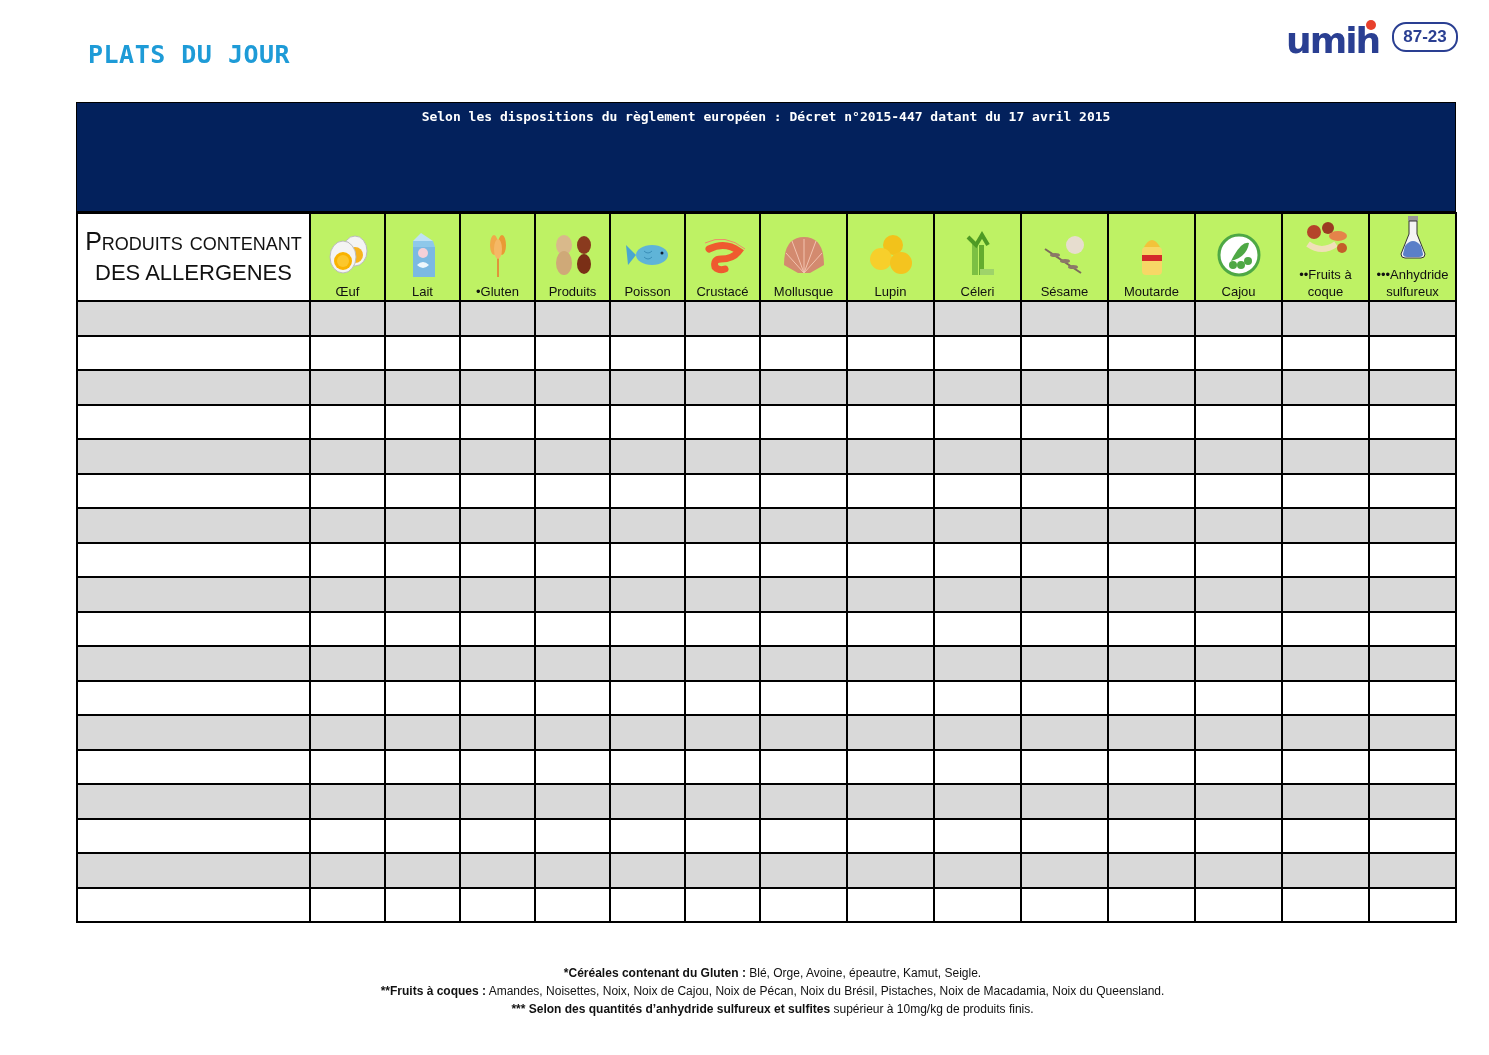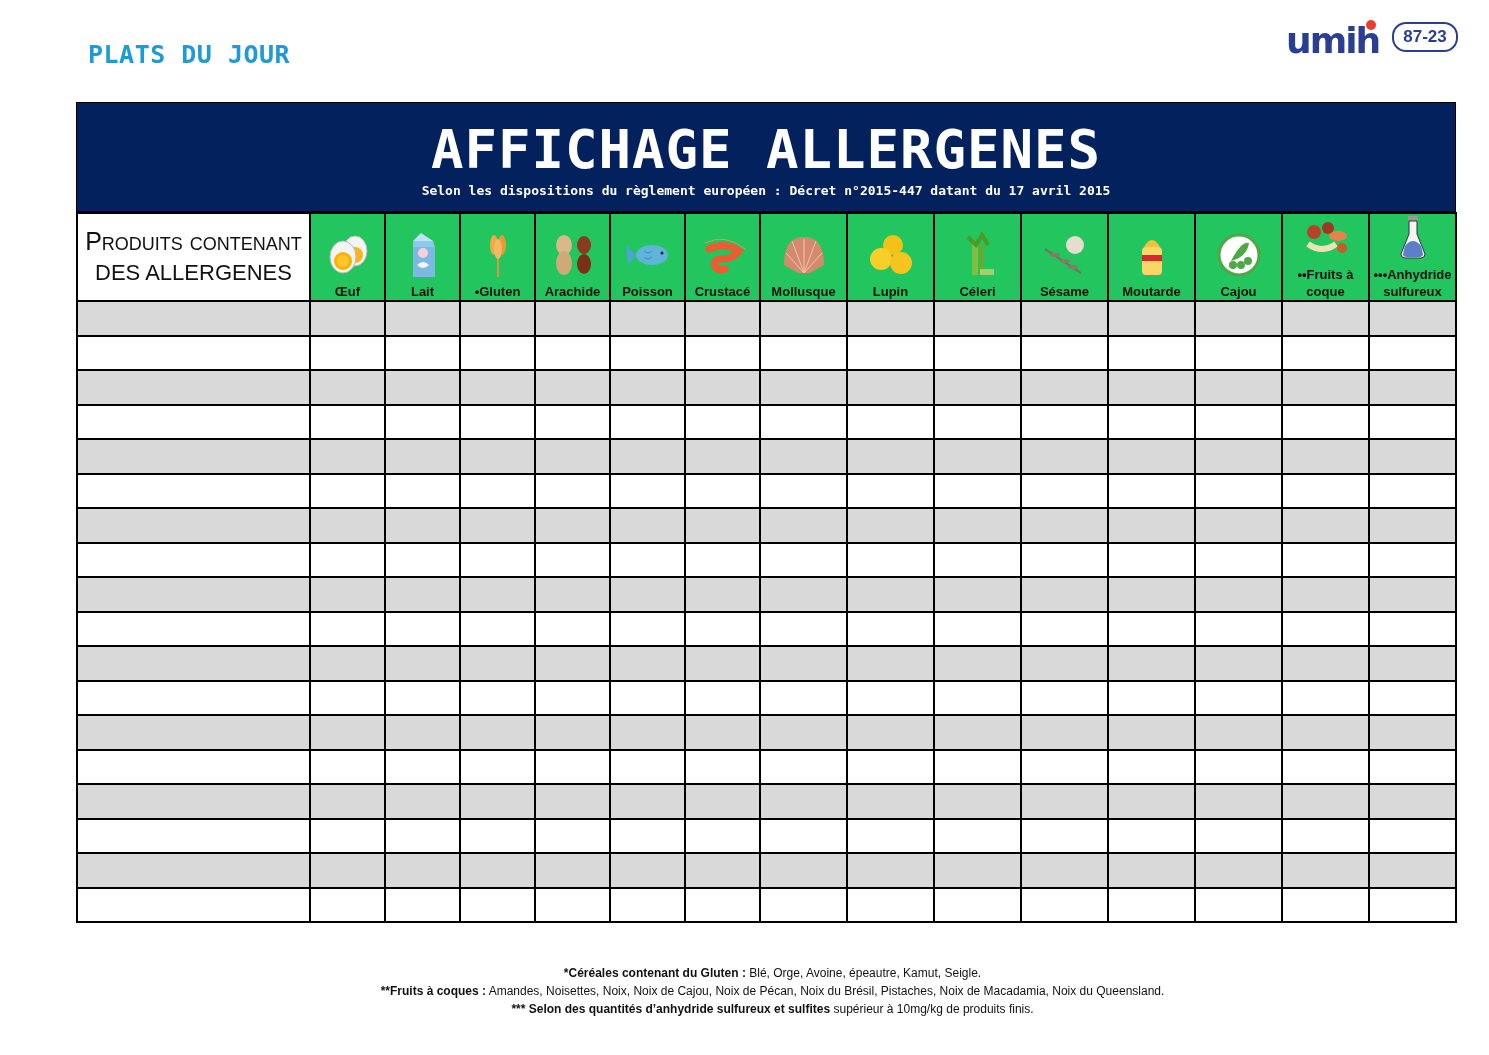--- a/index.html
+++ b/index.html
@@ -11,21 +11,21 @@
   .logo-badge { position:absolute; left:106px; top:4px; width:62px; height:26px; border:2.5px solid #2a3f92; border-radius:14px; color:#2a3f92; font-weight:bold; font-size:17px; text-align:center; line-height:26px; font-family:"Liberation Sans", sans-serif; }
 
   .sheet { position:absolute; left:76px; top:102px; width:1380px; }
   .banner { background:#03215c; height:110px; color:#fff; text-align:center; border:1px solid #000; box-sizing:border-box; }
   .banner-title { font-family:"DejaVu Sans Mono", monospace; font-weight:bold; font-size:54px; line-height:54px; padding-top:20px; letter-spacing:1px; }
   .banner-sub { font-family:"DejaVu Sans Mono", monospace; font-weight:bold; font-size:13px; margin-top:6px; }
 
   table.grid { border-collapse:collapse; table-layout:fixed; width:1380px;padding-left:47px; }
   table.grid td, table.grid th { border:2px solid #000; padding:0; }
   th.prod-head { width:231px; height:86px; font-family:"Liberation Sans Narrow","Liberation Sans", sans-serif; font-weight:normal; font-size:22px; line-height:32px; color:#111; text-align:center; }
-  th.allergen { background:#22c55e; vertical-align:bottom; text-align:center; font-weight:bold; font-size:13px; color:#111; padding-bottom:8px; }
+  th.allergen { background:#bef264; vertical-align:bottom; text-align:center; font-weight:normal; font-size:13px; color:#111; padding-bottom:8px; }
   .icon { display:block; margin:0 auto 4px auto; width:48px; height:48px; }
   .lbl { display:block; line-height:17px; }
   tr.row td { height:32.5px; }
   tr.row.shade td { background:#d9d9d9; }
 
   .foot { position:absolute; left:0; width:1489px; text-align:center; font-size:12px; color:#111;padding-left:28px; }
   .foot b { font-weight:bold; }
 </style>
 </head>
 <body>
@@ -33,21 +33,20 @@
 <div class="top-title">PLATS DU JOUR</div>
 
 <div class="logo">
   <span class="logo-word">umih</span>
   <span class="logo-dot"></span>
   <span class="logo-badge">87-23</span>
 </div>
 
 <div class="sheet">
   <div class="banner">
-    <div class="banner-title">AFFICHAGE ALLERGENES</div>
     <div class="banner-sub">Selon les dispositions du règlement européen : Décret n°2015-447 datant du 17 avril 2015</div>
   </div>
 
   <table class="grid">
     <colgroup>
       <col style="width:233px">
         <col style="width:75px">
         <col style="width:75px">
         <col style="width:75px">
         <col style="width:75px">
@@ -97,21 +96,21 @@
             </svg>
           <span class="lbl">•Gluten</span>
         </th>
         <th class="allergen">
           <svg class="icon" viewBox="0 0 48 48">
               <ellipse cx="15" cy="14" rx="8" ry="10" fill="#d9b98b"></ellipse>
               <ellipse cx="15" cy="32" rx="8" ry="12" fill="#cfa978"></ellipse>
               <ellipse cx="35" cy="14" rx="7" ry="9" fill="#8a3a1e"></ellipse>
               <ellipse cx="35" cy="33" rx="7" ry="10" fill="#7a2f16"></ellipse>
             </svg>
-          <span class="lbl">Arachide</span>
+          <span class="lbl">Produits</span>
         </th>
         <th class="allergen">
           <svg class="icon" viewBox="0 0 48 48">
               <ellipse cx="28" cy="24" rx="16" ry="10" fill="#5fb4d8"></ellipse>
               <polygon points="12,24 2,14 4,34" fill="#4aa6d0"></polygon>
               <circle cx="38" cy="22" r="1.5" fill="#123"></circle>
               <path d="M20 20 q4 4 8 0 M20 26 q4 4 8 0" stroke="#3a8fb8" fill="none"></path>
             </svg>
           <span class="lbl">Poisson</span>
         </th>

